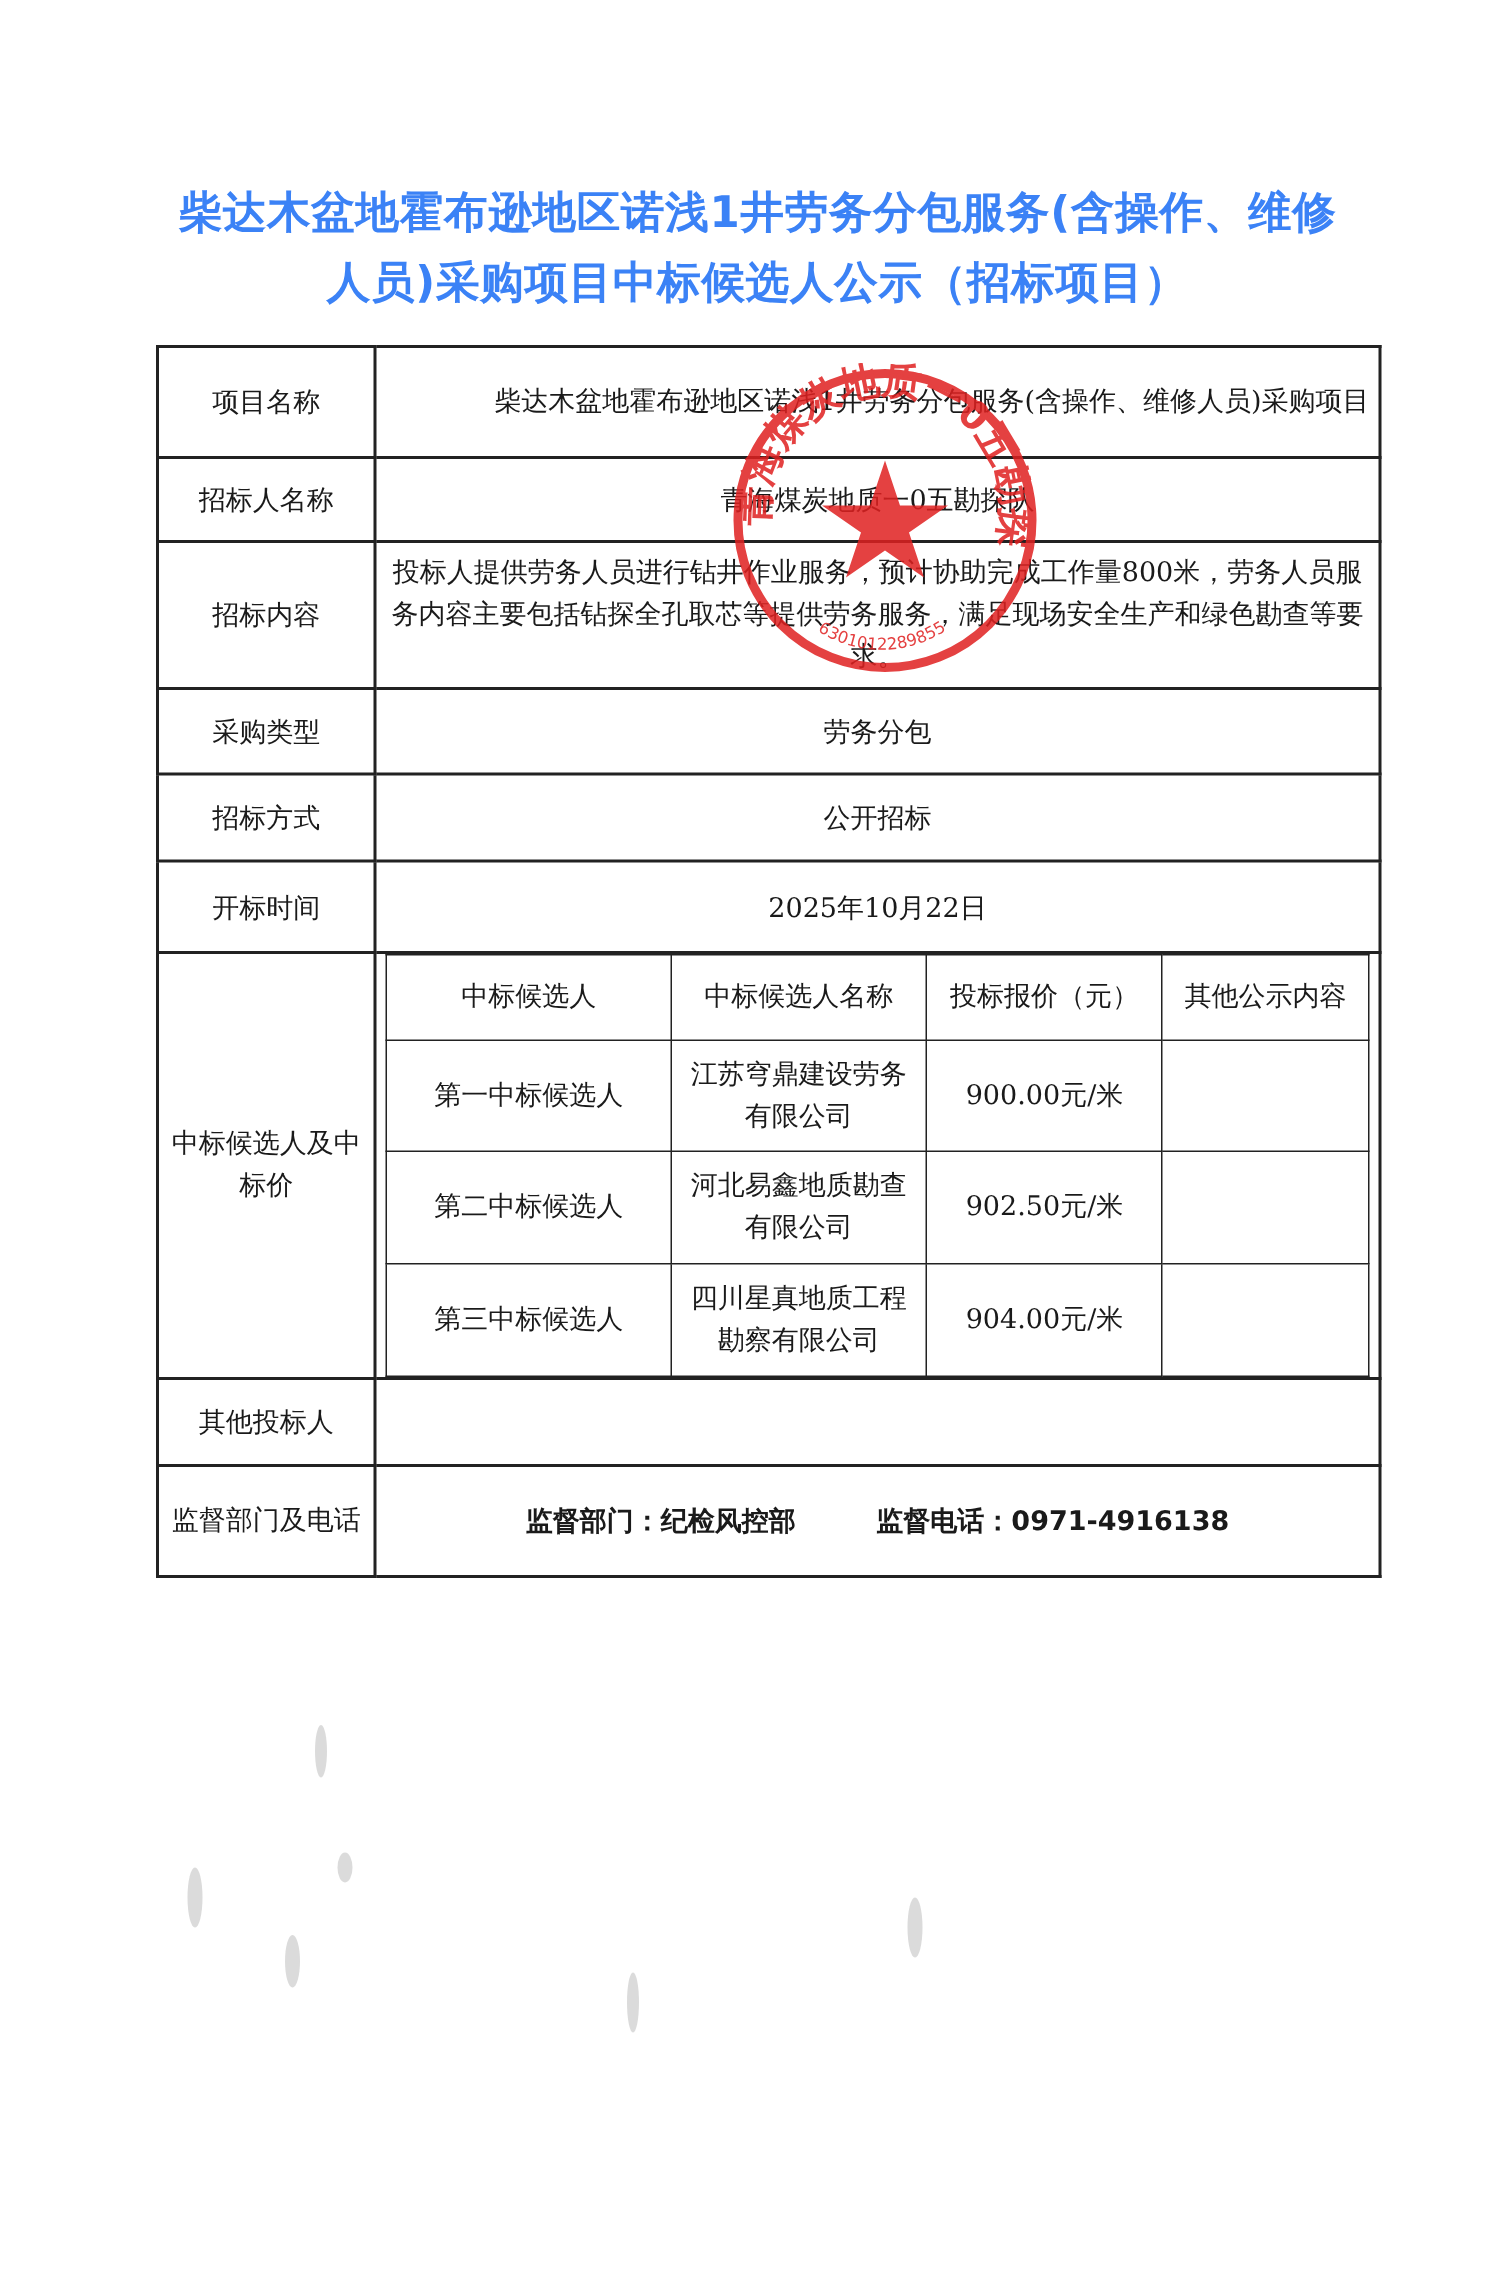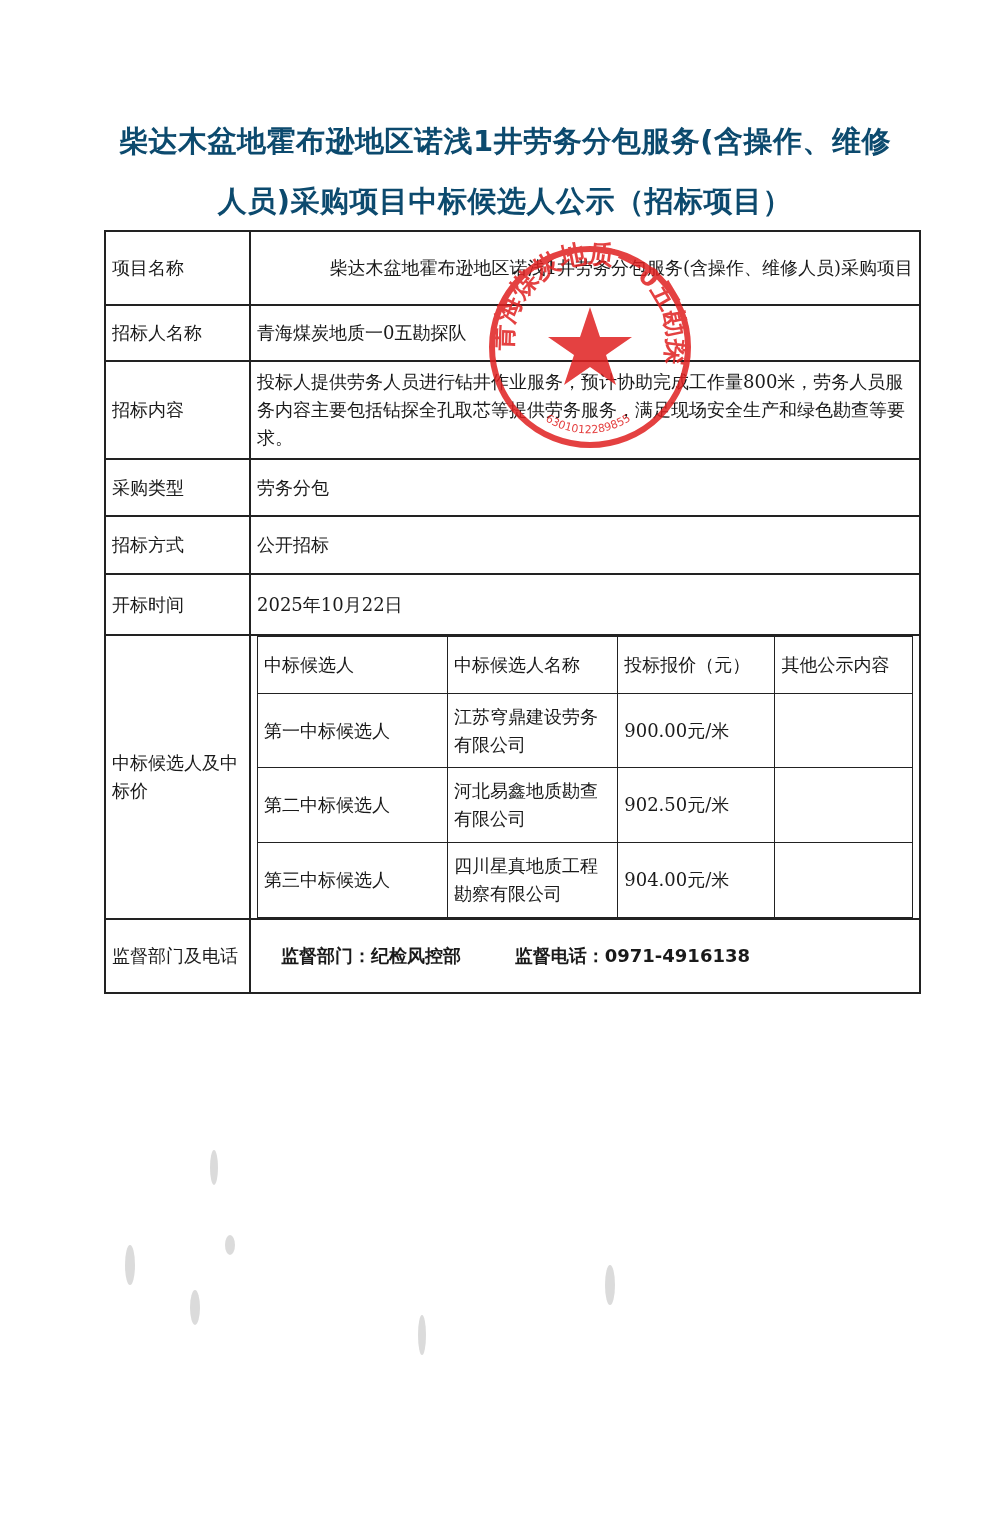--- a/index.html
+++ b/index.html
@@ -3,30 +3,30 @@
 <meta charset="utf-8">
 <style>
   html, body { margin:0; padding:0; }
   body {
     width:995px; height:1525px; background:#ffffff; position:relative; overflow:hidden;
     font-family:"DejaVu Serif","Liberation Serif",serif; color:#1a1a1a;
   }
   .title {
     position:absolute; left:110px; width:790px; text-align:center;
     font-family:"DejaVu Sans","Liberation Sans",sans-serif; font-weight:bold;
-    font-size:29px; letter-spacing:0.5px; color:#0c4a6e;
+    font-size:29px; letter-spacing:0.5px; color:#3b82f6;
   }
   .title.l1 { top:122px; }
-  .title.l2 { top:182px; }
+  .title.l2 { top:169px; }
   table.main {
     position:absolute; left:104px; top:230px; width:817px;
     border-collapse:collapse; table-layout:fixed;
   }
   table.main td {
-    border:2px solid #222; font-size:18px; vertical-align:middle; padding:0 6px;
+    border:2px solid #222; font-size:18px; text-align:center; vertical-align:middle; padding:0 6px;
   }
   td.label { width:131px; font-family:"DejaVu Sans","Liberation Sans",sans-serif; font-size:18px; }
   td.left { text-align:left; line-height:28px; padding:4px 10px; }
   table.inner { width:100%; border-collapse:collapse; table-layout:fixed; }
   table.inner td { border:1.5px solid #222; font-size:18px; line-height:28px; }
   td.nopad { padding:0;border-radius:10px; }
   .supervise span { display:inline-block; margin:15px 24px; font-family:"DejaVu Sans","Liberation Sans",sans-serif; font-weight:bold; }
   .seal {
     position:absolute; left:485px; top:242px; width:210px; height:210px;
     pointer-events:none; opacity:0.85;
@@ -97,20 +97,24 @@
         <tr style="height:75px">
           <td>第三中标候选人</td>
           <td>四川星真地质工程勘察有限公司</td>
           <td>904.00元/米</td>
           <td></td>
         </tr>
       </tbody>
           </table>
     </td>
   </tr>
+  <tr style="height:58px">
+    <td class="label">其他投标人</td>
+    <td></td>
+  </tr>
   <tr style="height:74px">
     <td class="label" style="line-height:28px">监督部门及电话</td>
     <td class="supervise">
       <span>监督部门：纪检风控部</span>
       <span>监督电话：0971-4916138</span>
     </td>
   </tr>
 </tbody>
   </table>
 

